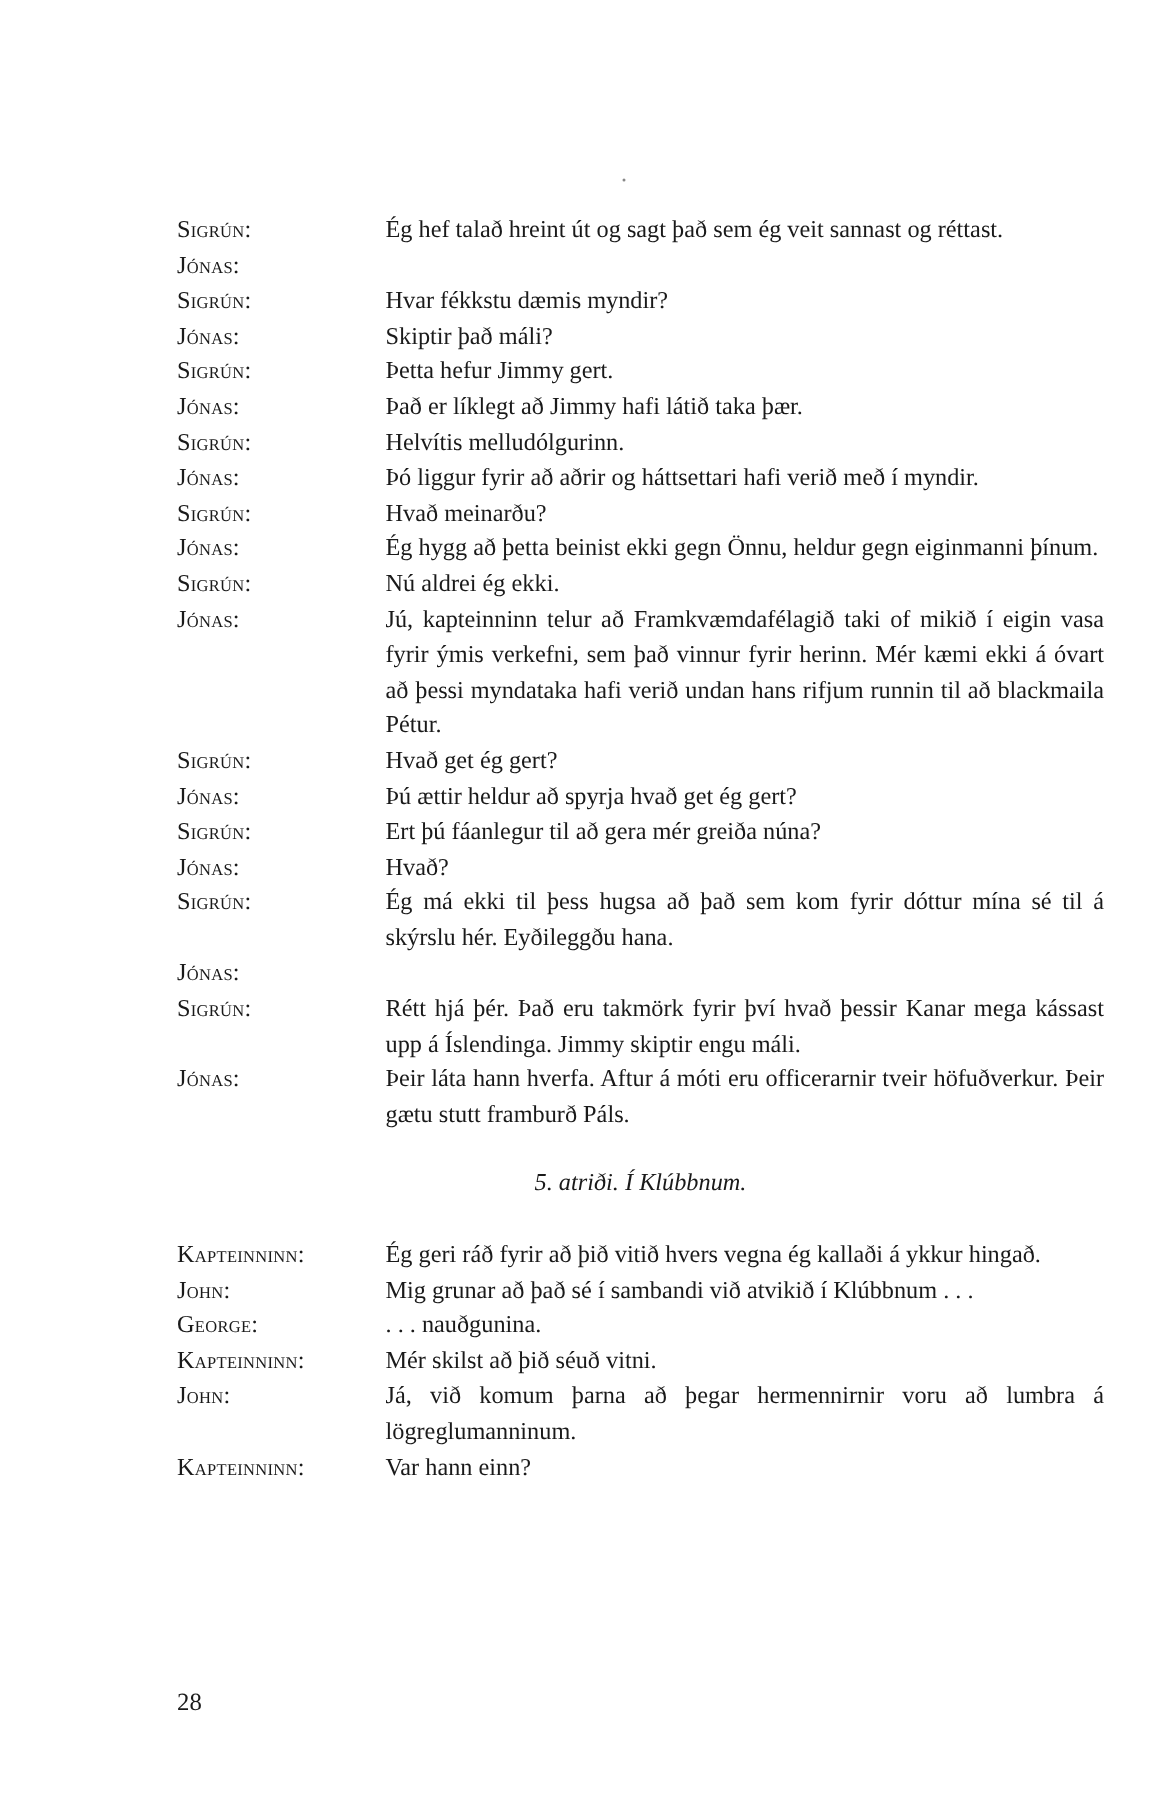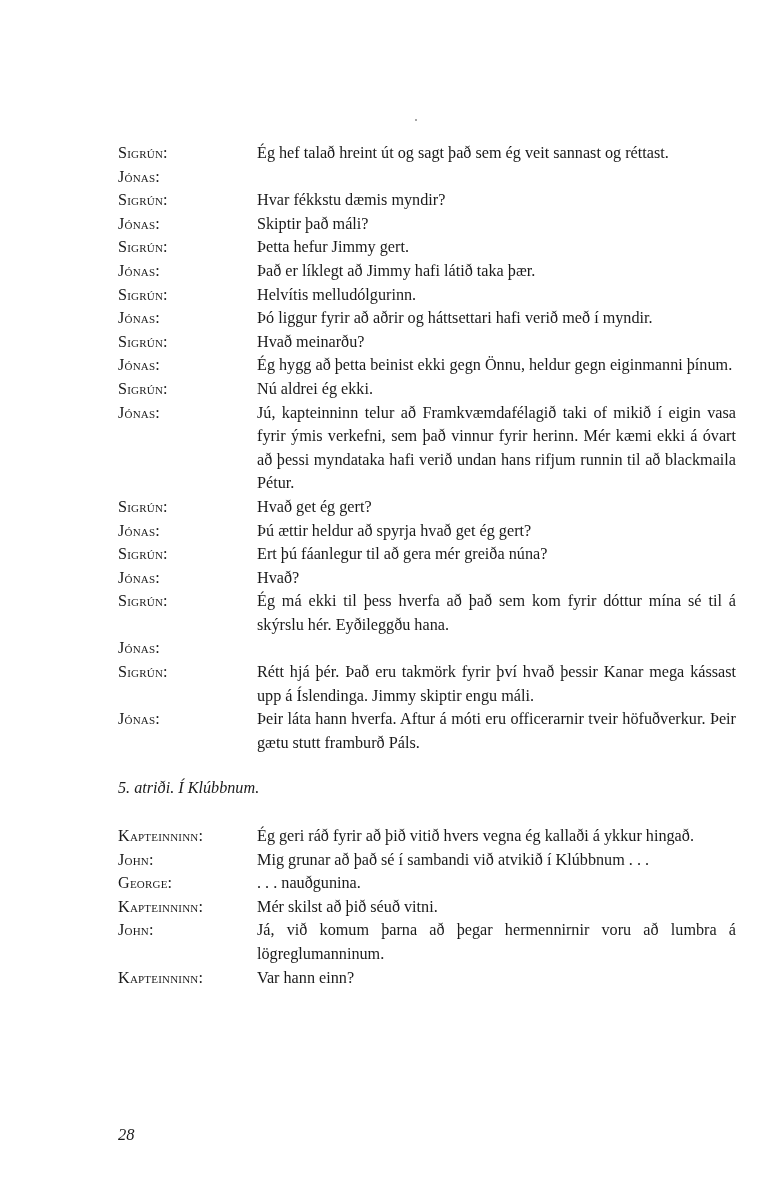--- a/index.html
+++ b/index.html
@@ -5,23 +5,23 @@
   html, body { margin: 0; padding: 0; background: #ffffff; }
   body { width: 780px; height: 1200px; position: relative; overflow: hidden;
          font-family: "Liberation Serif", "DejaVu Serif", serif; color: #1a1a1a; }
   .page { position: absolute; left: 0; top: 0; width: 780px; height: 1052px; margin-top: 43px; }
   .speck { position: absolute; left: 415px; top: 76px; width: 2px; height: 2px; background: #888; border-radius: 1px; }
   .script { position: absolute; left: 118px; top: 99px; width: 618px; }
   .line { display: flex; font-size: 16.2px; line-height: 23.6px; }
   .speaker { width: 139px; flex: 0 0 139px; font-variant: small-caps; letter-spacing: 0.2px; }
   .speech { flex: 1; text-align: justify; text-align-last: left; }
   .dir { font-style: italic; }
-  .scene { font-style: italic; font-size: 16.2px; line-height: 23.6px;
+  .scene { text-align: center; font-style: italic; font-size: 16.2px; line-height: 23.6px;
            margin: 22px 0 24px 0; padding-left: 0; }
-  .pagenum { position: absolute; left: 118px; top: 1082px; font-size: 16.5px; font-style: italic; }
+  .pagenum { position: absolute; left: 118px; top: 1082px; font-size: 16.5px; }
 </style>
 </head>
 <body>
 
 <div class="page">
   <div class="speck"></div>
 
   <div class="script">
     <div id="block1">
         <div class="line">
@@ -82,21 +82,21 @@
         <div class="line">
           <div class="speaker">Sigrún:</div>
           <div class="speech"><span>Ert þú fáanlegur til að gera mér greiða núna?</span></div>
         </div>
         <div class="line">
           <div class="speaker">Jónas:</div>
           <div class="speech"><span>Hvað?</span></div>
         </div>
         <div class="line">
           <div class="speaker">Sigrún:</div>
-          <div class="speech"><span>Ég má ekki til þess hverfa að það sem kom fyrir dóttur mína sé til á skýrslu hér. Eyðileggðu hana.</span></div>
+          <div class="speech"><span>Ég má ekki til þess hugsa að það sem kom fyrir dóttur mína sé til á skýrslu hér. Eyðileggðu hana.</span></div>
         </div>
         <div class="line">
           <div class="speaker">Jónas:</div>
         </div>
         <div class="line">
           <div class="speaker">Sigrún:</div>
           <div class="speech"><span>Rétt hjá þér. Það eru takmörk fyrir því hvað þessir Kanar mega kássast upp á Íslendinga. Jimmy skiptir engu máli.</span></div>
         </div>
         <div class="line">
           <div class="speaker">Jónas:</div>

